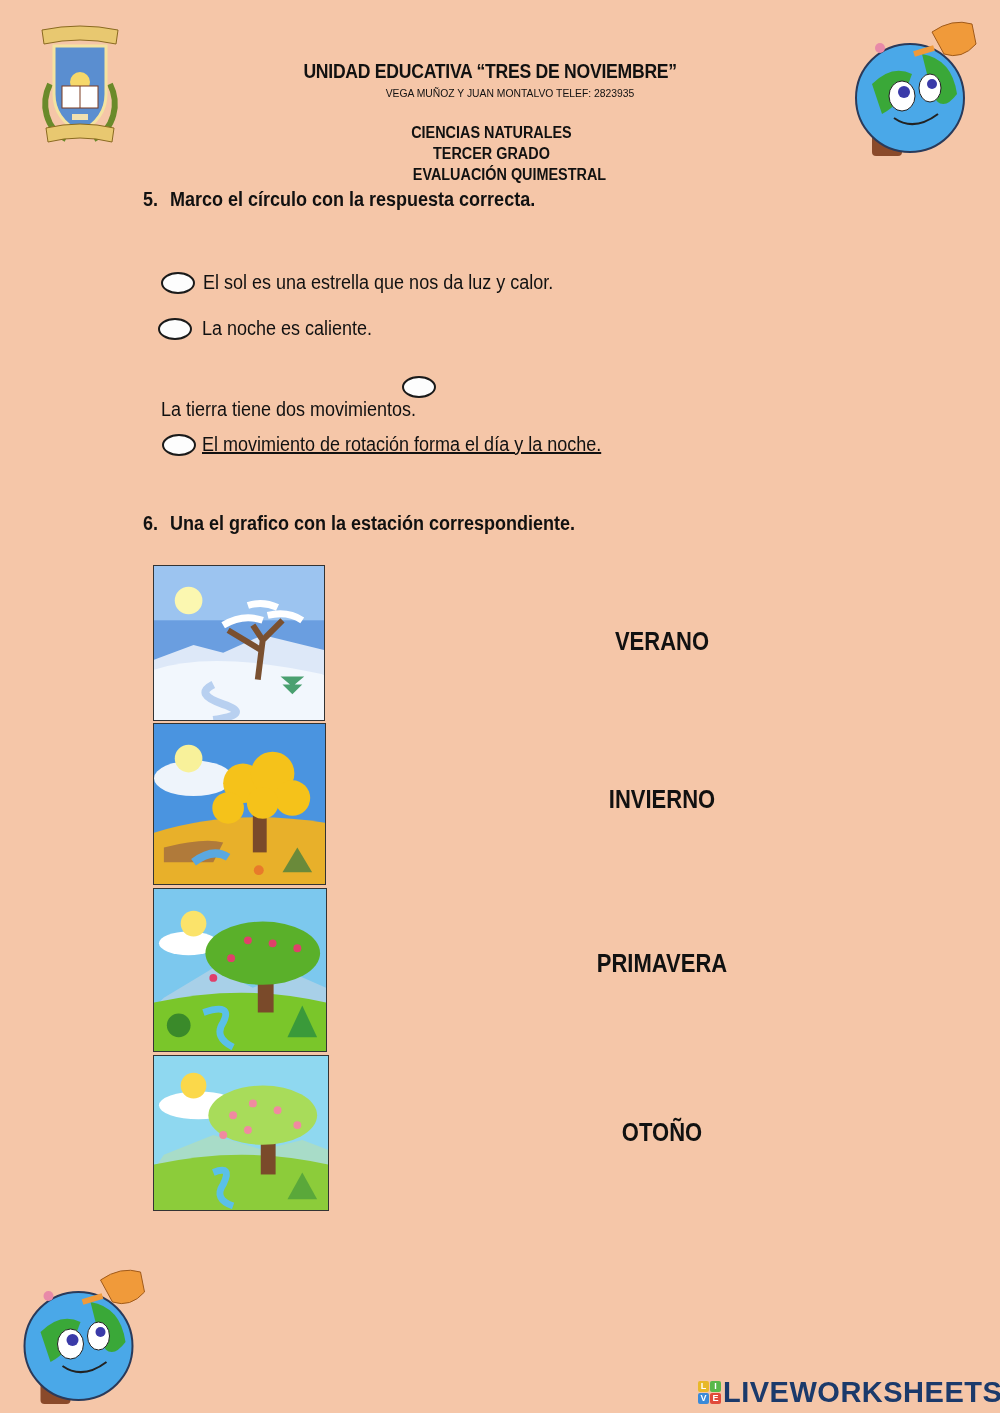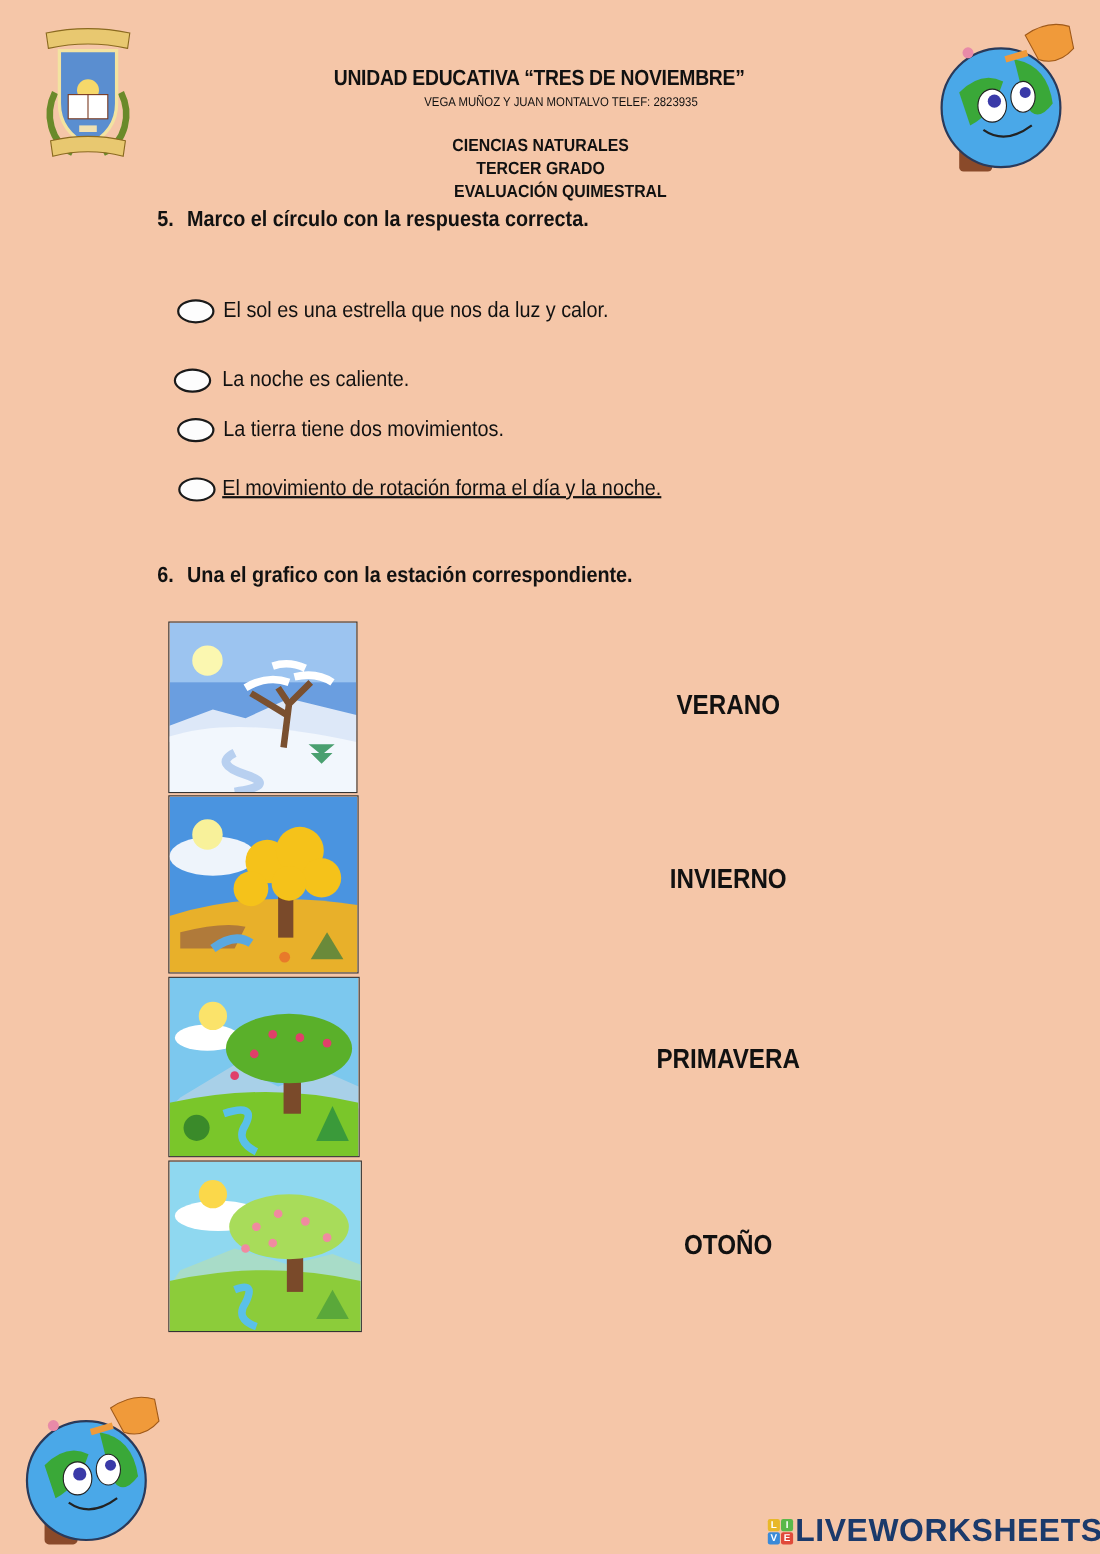--- a/index.html
+++ b/index.html
@@ -96,25 +96,25 @@
 </div>
 
 <div class="abs q-title">
   <span class="num">5.</span><span>Marco el círculo con la respuesta correcta.</span>
 </div>
 
 <div class="abs option" style="top:268px;left:161px;">
   <span class="oval"></span>
   <span class="txt">El sol es una estrella que nos da luz y calor.</span>
 </div>
-<div class="abs option" style="top:331px;left:158px;">
+<div class="abs option" style="top:314px;left:158px;">
   <span class="oval" style="margin-right:10px;"></span>
   <span class="txt">La noche es caliente.</span>
 </div>
-<div class="abs option" style="top:376px;left:161px;">
+<div class="abs option" style="top:376px;left:161px;flex-direction:column;">
   <span class="oval"></span>
   <span class="txt">La tierra tiene dos movimientos.</span>
 </div>
 <div class="abs option" style="top:430px;left:162px;text-decoration:underline;">
   <span class="oval" style="margin-right:6px;"></span>
   <span class="txt">El movimiento de rotación forma el día y la noche.</span>
 </div>
 
 <div class="abs q-title" style="top:512px;">
   <span class="num">6.</span><span>Una el grafico con la estación correspondiente.</span>

